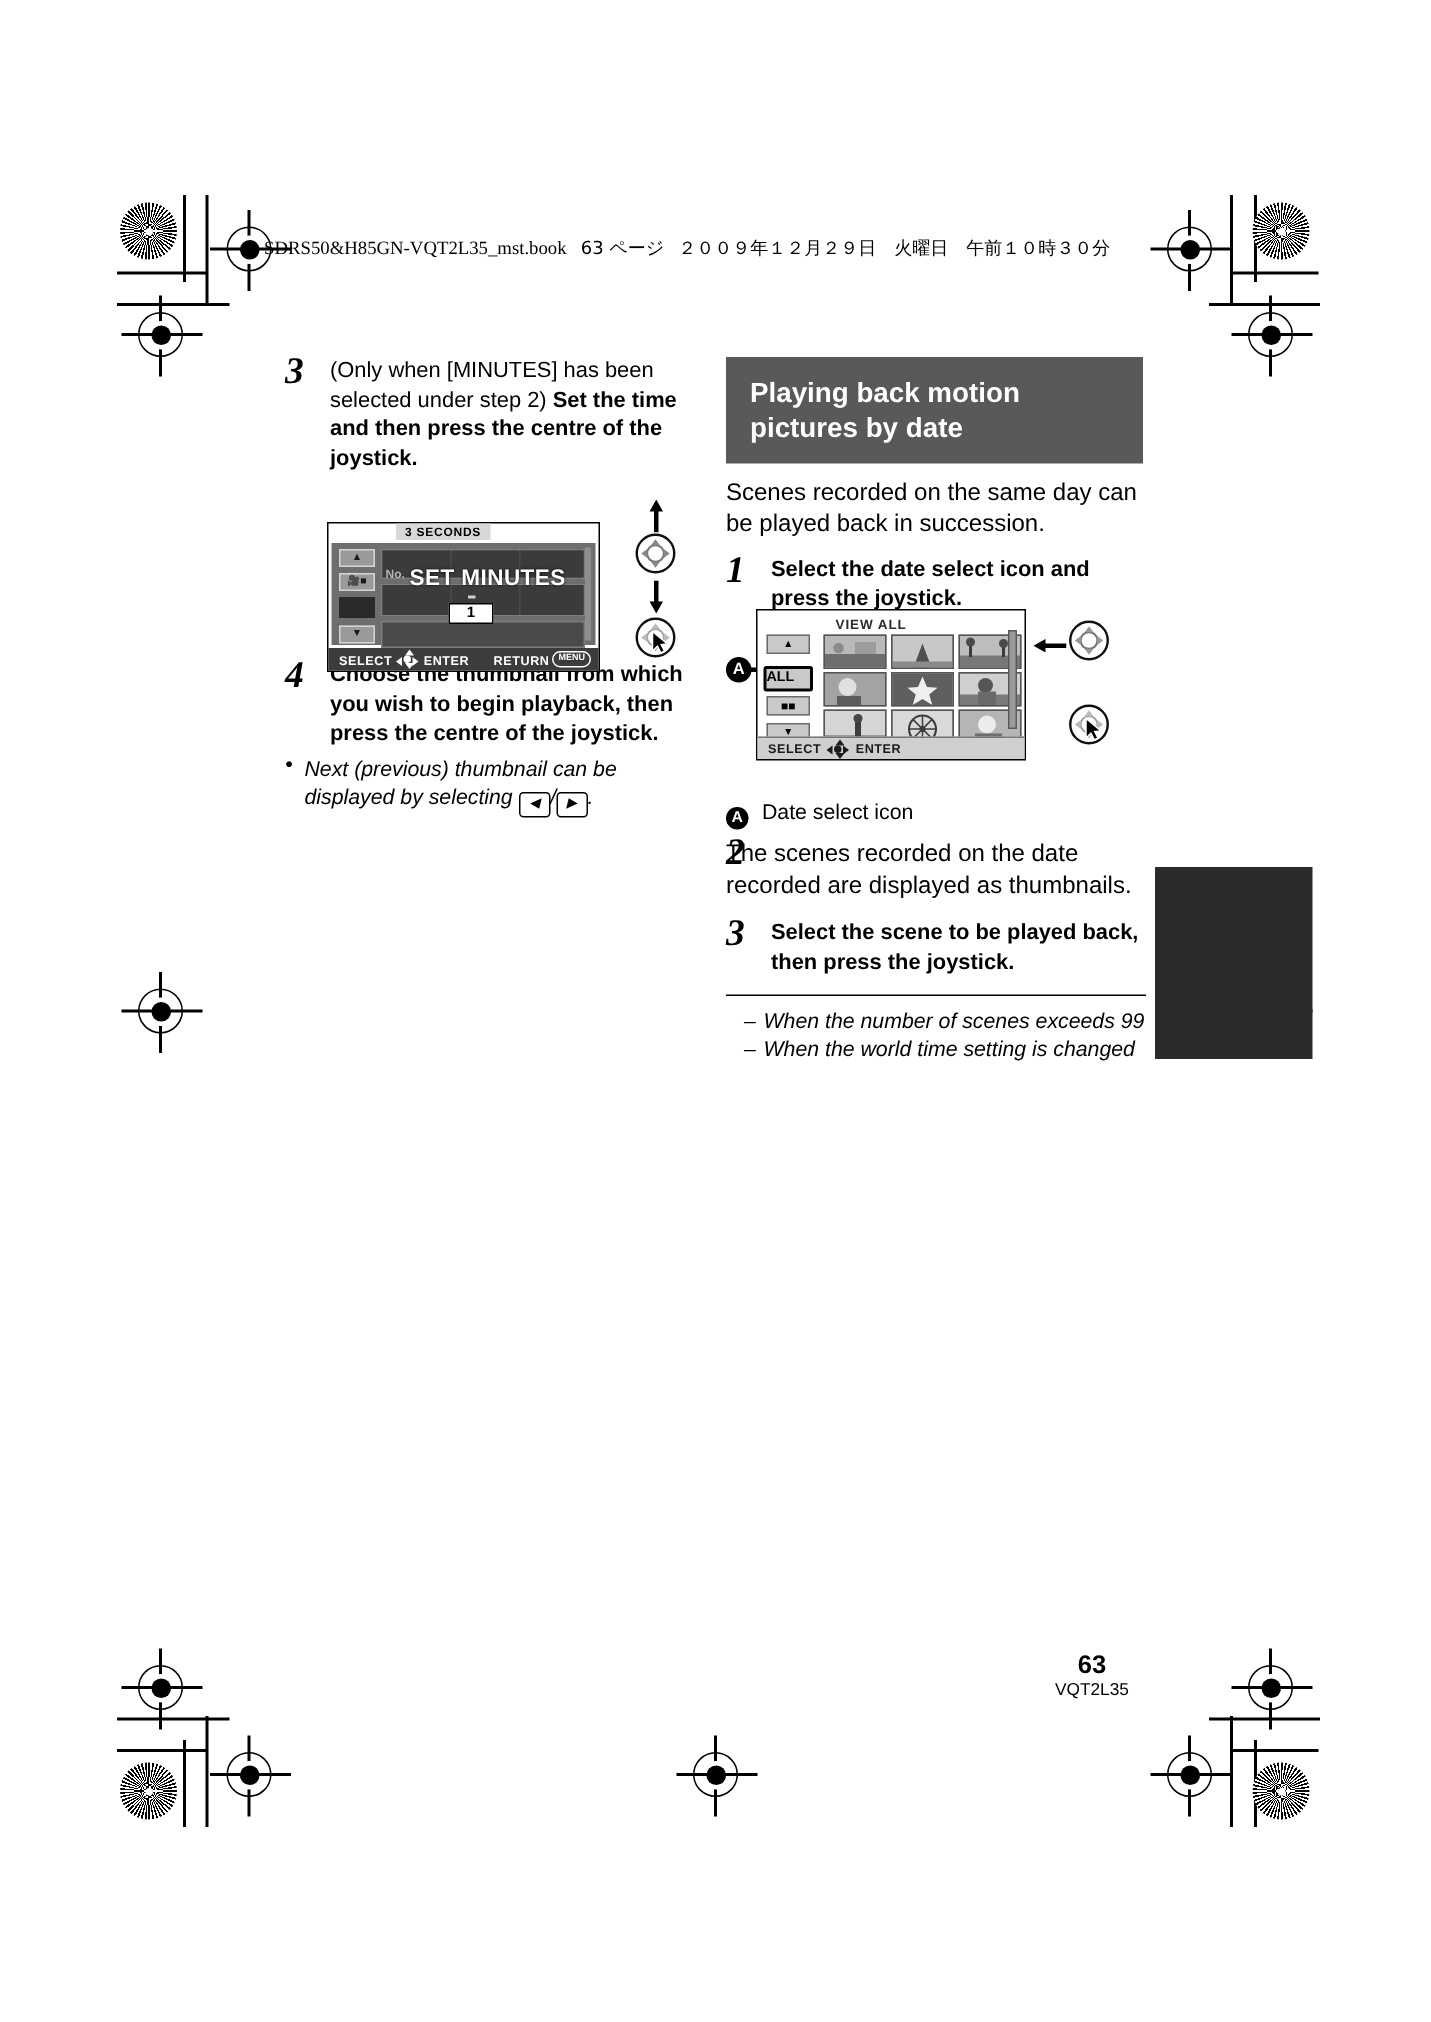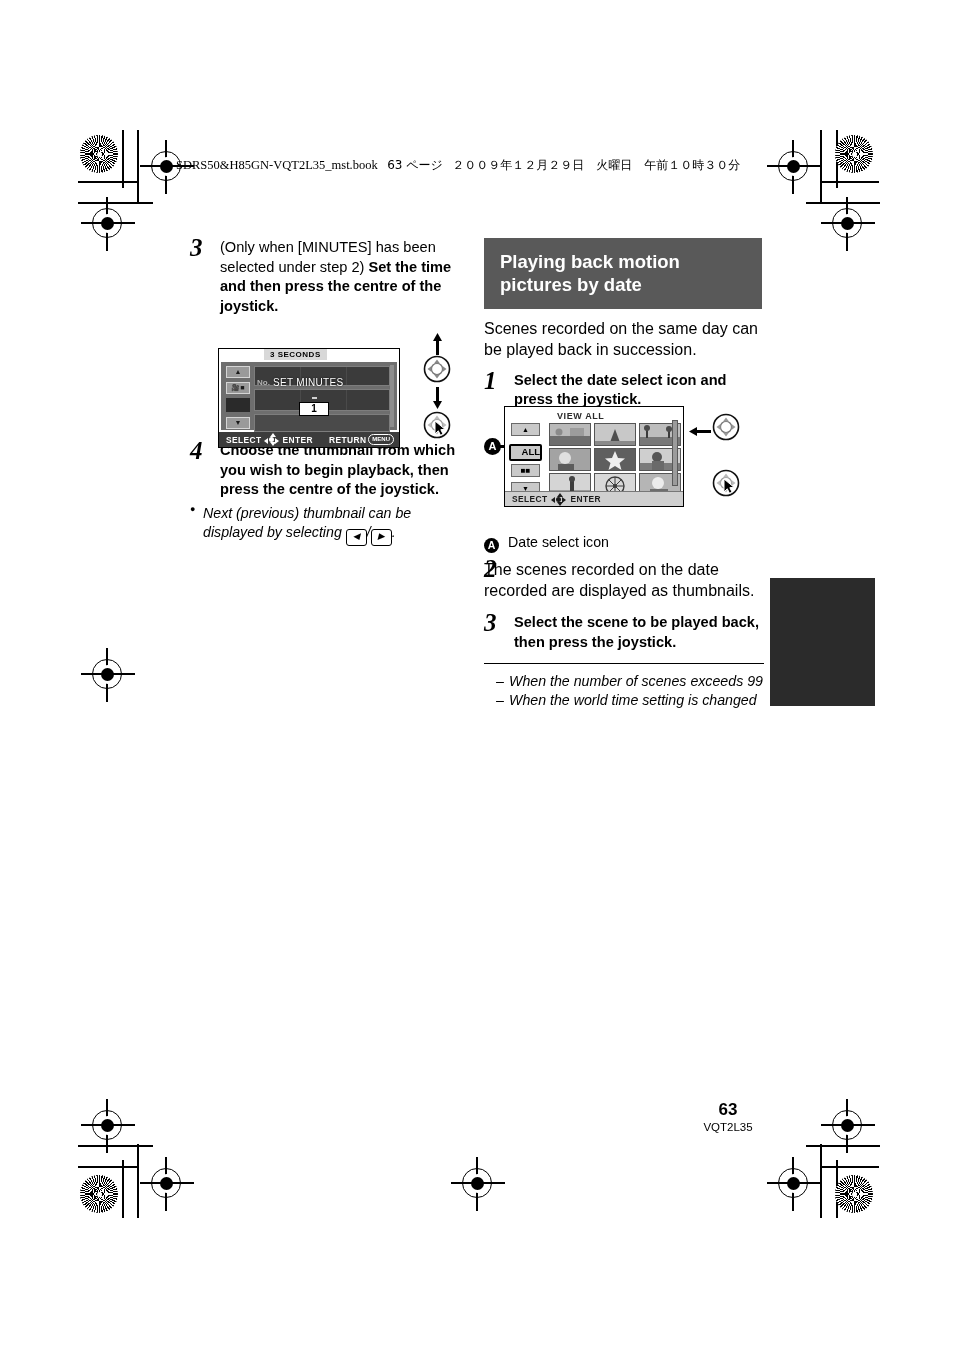--- a/index.html
+++ b/index.html
@@ -176,21 +176,21 @@
   }
   .lcd1-thumbrow {
     position: absolute;
     background: #4a4a4a;
     border: 1px solid #7d7d7d;
     box-sizing: border-box;
   }
   .lcd1-cell { position: absolute; background: #3b3b3b; }
   .lcd1-setmin {
     position: absolute; left: 52px; top: 15px;
-    color: #fff; font-size: 10px; font-weight: normal;
+    color: #fff; font-size: 15px; font-weight: bold;
     letter-spacing: .3px;
     text-shadow: 0 0 2px #000;
   }
   .lcd1-no {
     position: absolute; left: 36px; top: 16px;
     color: #b3b3b3; font-size: 8px; font-weight: bold;
   }
   .lcd1-valuebox {
     position: absolute; left: 78px; top: 40px;
     width: 30px; height: 14px;
@@ -266,21 +266,21 @@
     text-align: center; line-height: 11px;
     font-size: 7px; color: #000;
   }
   .lcd2-all {
     position: absolute; left: 4px; top: 37px;
     width: 33px; height: 17px;
     background: #c9c9c9;
     border: 2.4px solid #000;
     border-radius: 2px;
     box-sizing: border-box;
-    text-align: right; line-height: 12px;
+    text-align: left; line-height: 12px;
     font-size: 9.5px; font-weight: bold; color: #000;
   }
   .lcd2-thumb {
     position: absolute;
     width: 42px; height: 23px;
     background: #8e8e8e;
     border: 1px solid #555;
     box-sizing: border-box;
     overflow: hidden;
   }

